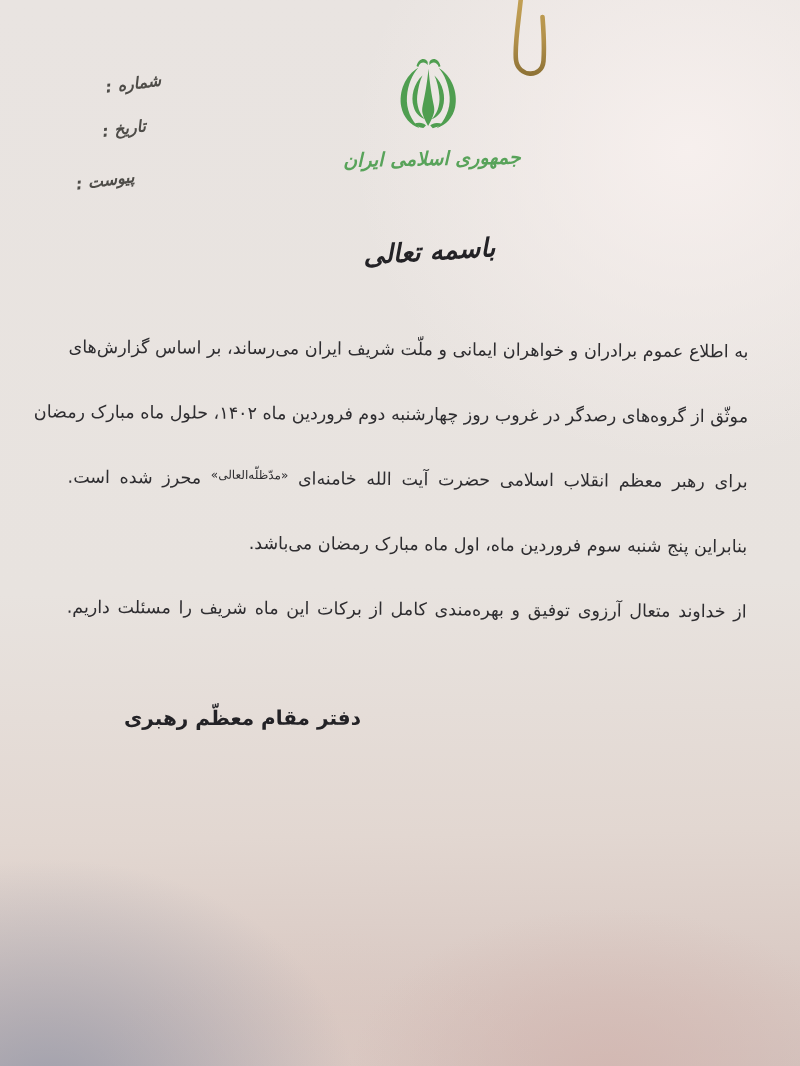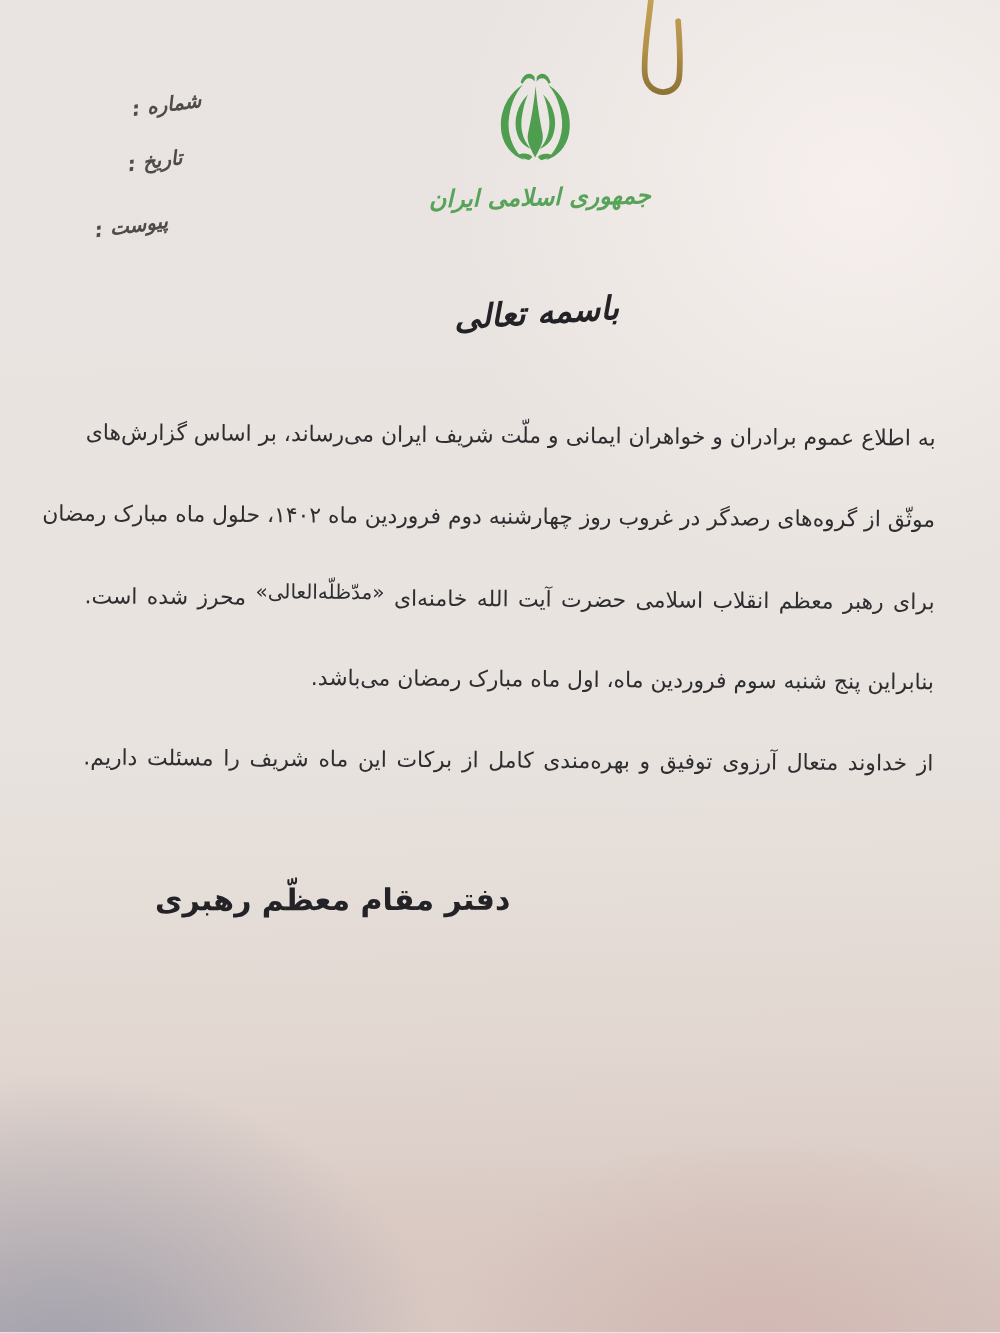--- a/index.html
+++ b/index.html
@@ -42,25 +42,25 @@
     color:#232226;transform:rotate(-4deg);white-space:nowrap;
   }
   
   .body{position:absolute;left:68px;right:52px;top:317px;direction:rtl;color:#2e2d30;}
   .bline{
     height:65px;line-height:65px;font-size:17.5px;
     text-align:justify;text-align-last:justify;text-justify:inter-word;
     white-space:nowrap;overflow:visible;
   }
   .bline.endline{text-align:right;text-align-last:right;}
-  .honorific{font-size:16px;position:relative;top:-5px;letter-spacing:0;}
+  .honorific{font-size:12px;position:relative;top:-5px;letter-spacing:0;}
   
   .signature{
     position:absolute;left:126px;top:707px;direction:rtl;
-    font-size:24px;font-weight:bold;color:#232226;white-space:nowrap;
+    font-size:20px;font-weight:bold;color:#232226;white-space:nowrap;
     transform:rotate(-0.5deg);
   }
   .clip{position:absolute;left:497px;top:-8px;width:58px;height:106px;}
 </style>
 </head>
 <body>
 
 <div class="photo">
   <div class="letter">
 

